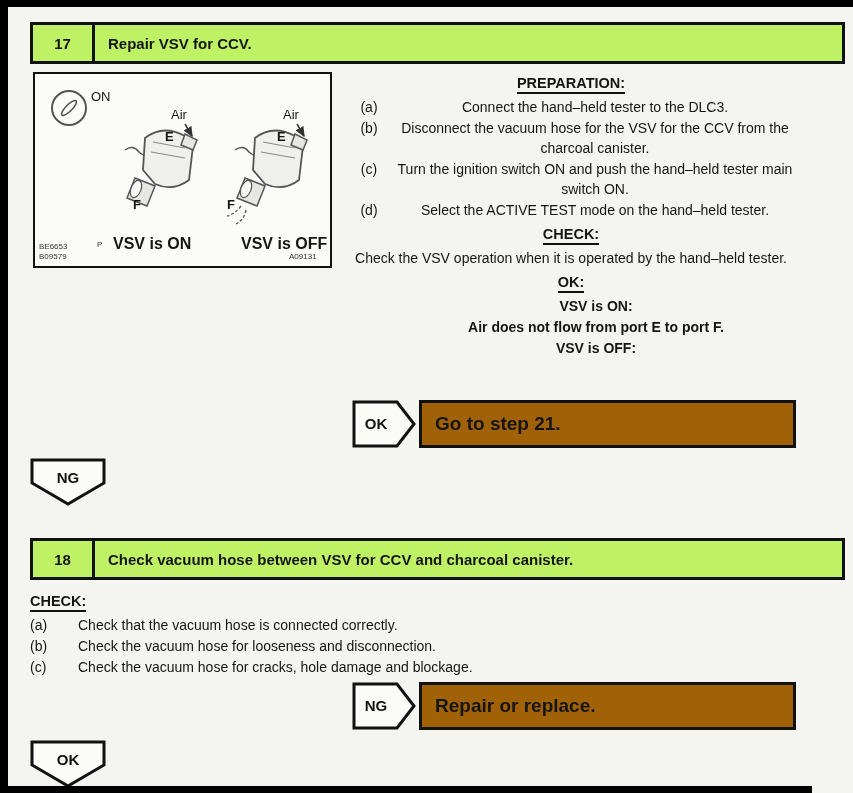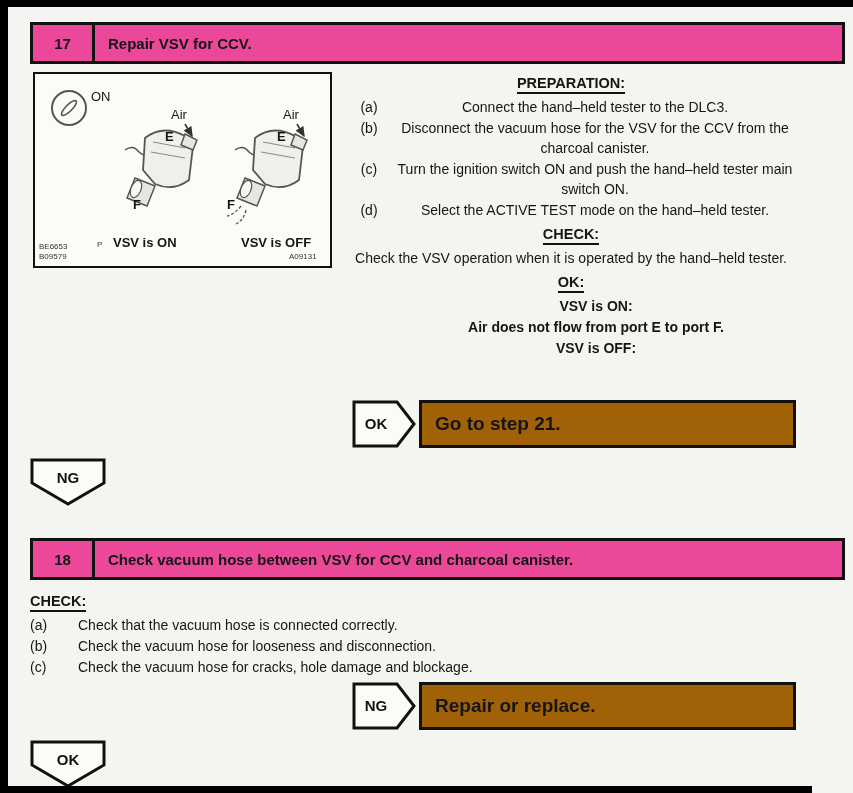--- a/index.html
+++ b/index.html
@@ -8,30 +8,30 @@
     position:relative;
     background:#f4f4f1;
     font-family:"Liberation Sans", sans-serif;
     color:#151515;
     overflow:hidden;
   }
   .bar-top    { position:absolute; left:0; top:0; width:853px; height:7px; background:#000; z-index:6; }
   .bar-left   { position:absolute; left:0; top:0; width:8px; height:793px; background:#000; z-index:6; }
   .bar-bottom { position:absolute; left:0; top:786px; width:812px; height:7px; background:#000; z-index:6; }
 
-  .step-header { position:absolute; display:flex; border:3px solid #111; background:#ec4899; }
+  .step-header { position:absolute; display:flex; border:3px solid #111; background:#bef264; }
   .step-num    { width:62px; flex:none; display:flex; align-items:center; justify-content:center;
                  font-weight:bold; font-size:15px; border-right:3px solid #111; }
   .step-title  { flex:1; display:flex; align-items:center; padding-left:13px; font-weight:bold; font-size:15px; }
 
   .figure { position:absolute; left:33px; top:72px; width:299px; height:196px;
             border:2px solid #111; background:#fbfbf8; }
   .fig-label { position:absolute; font-size:13px; line-height:1; }
   .fig-label.b { font-weight:bold; }
-  .fig-caption { position:absolute; font-size:13px; font-weight:bold; line-height:1; }
+  .fig-caption { position:absolute; font-size:16px; font-weight:bold; line-height:1; }
   .fig-code { position:absolute; font-size:8px; line-height:1.2; color:#333; }
 
   .right-col { position:absolute; left:345px; top:74px; width:452px;text-align:center; }
   .heading { display:inline-block; font-weight:bold; font-size:14.5px;
              border-bottom:2px solid #111; padding-bottom:1px; margin-bottom:3px; }
   .li { display:flex; font-size:14px; line-height:20px; margin-bottom:1px; }
   .li .lbl { width:48px; flex:none; }
   .li .txt { flex:1; }
   .para { font-size:14px; line-height:20px; }
   .ok-line { font-size:14px; font-weight:bold; line-height:21px; margin-left:50px; }

